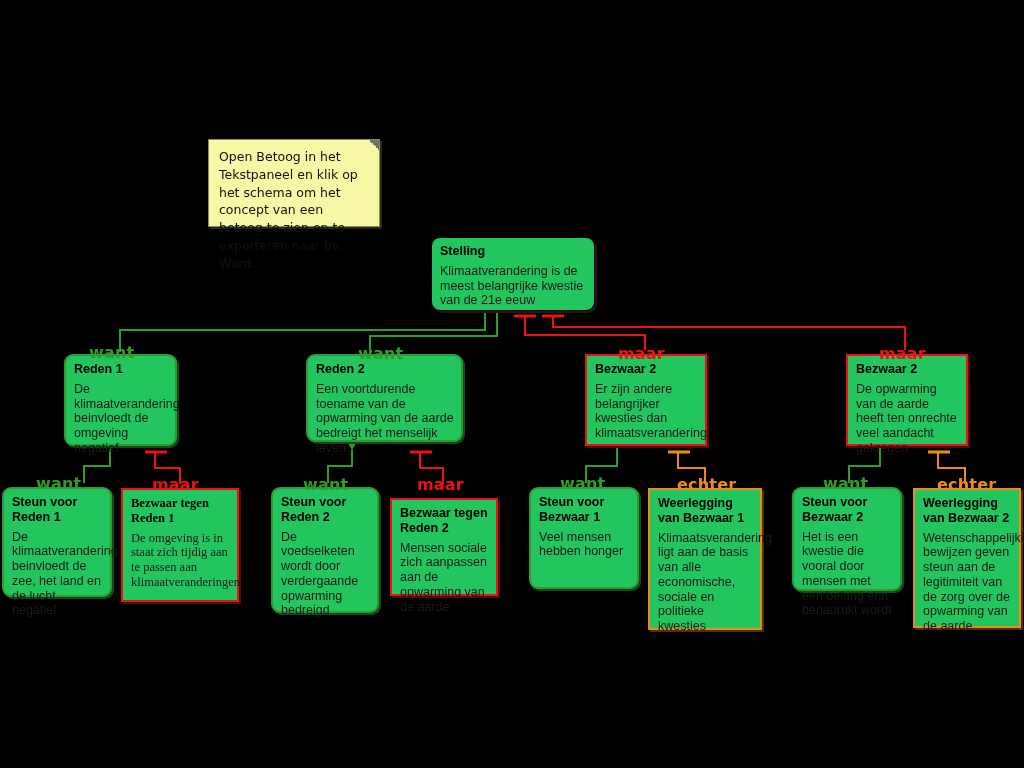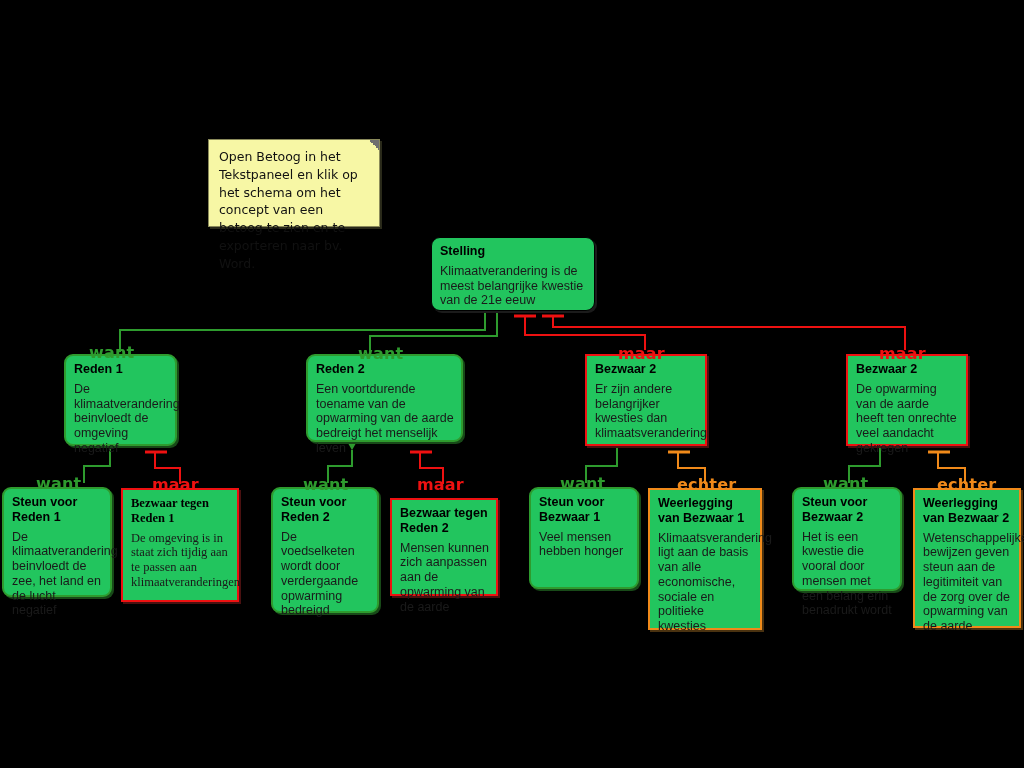--- a/index.html
+++ b/index.html
@@ -114,21 +114,21 @@
     <div class="bdy">De omgeving is in staat zich tijdig aan te passen aan klimaatveranderingen</div>
   </div>
 
   <div class="node n-green" style="left:271px;top:487px;width:108px;height:126px;">
     <div class="ttl">Steun voor Reden 2</div>
     <div class="bdy">De voedselketen wordt door verdergaande opwarming bedreigd</div>
   </div>
 
   <div class="node n-red" style="left:390px;top:488px;width:108px;height:98px;margin-top:10px;">
     <div class="ttl">Bezwaar tegen Reden 2</div>
-    <div class="bdy">Mensen kunnen zich aanpassen aan de opwarming van de aarde</div>
+    <div class="bdy">Mensen sociale zich aanpassen aan de opwarming van de aarde</div>
   </div>
 
   <div class="node n-green" style="left:529px;top:487px;width:110px;height:102px;">
     <div class="ttl">Steun voor Bezwaar 1</div>
     <div class="bdy">Veel mensen hebben honger</div>
   </div>
 
   <div class="node n-orange" style="left:648px;top:488px;width:114px;height:142px;">
     <div class="ttl">Weerlegging van Bezwaar 1</div>
     <div class="bdy">Klimaatsverandering ligt aan de basis van alle economische, sociale en politieke kwesties</div>

